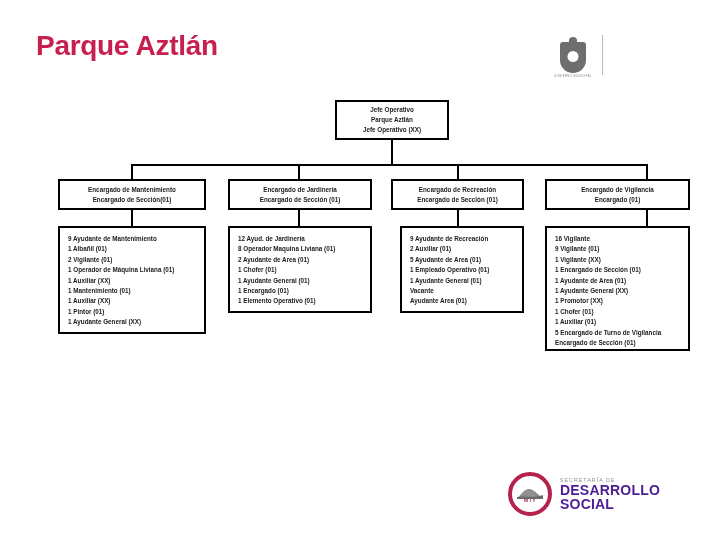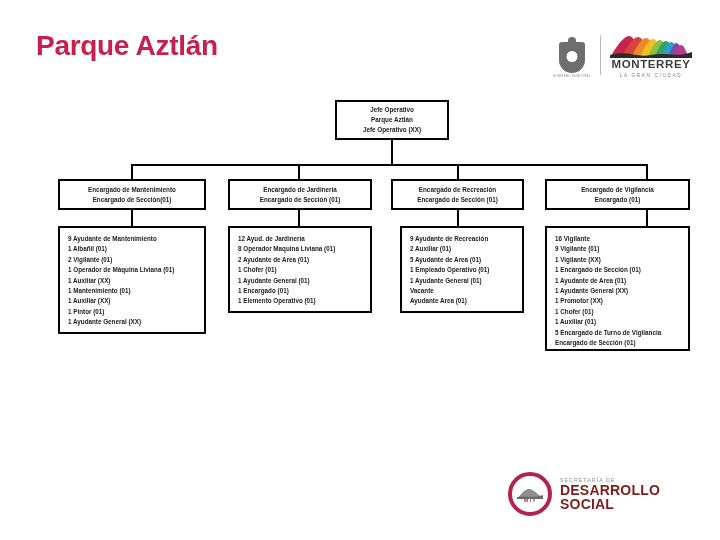--- a/index.html
+++ b/index.html
@@ -209,53 +209,35 @@
   .dss-sub {
     font-size: 5.2px;
     letter-spacing: 1.1px;
     color: #8d8d8d;
     text-transform: uppercase;
   }
   .dss-main {
     font-size: 14px;
     font-weight: bold;
     letter-spacing: 0.2px;
-    color: #7f1d1d;
+    color: #4c1d95;
     line-height: 14.5px;
   }
 </style>
 </head>
 <body>
 
 <div id="page-title">Parque Aztlán</div>
 
 <div id="mty-logo">
   <div class="crest">
     <div class="crest-shield"></div>
     <div class="crest-caption">GOBIERNO MUNICIPAL</div>
   </div>
   <div class="logo-divider"></div>
-  <div class="mty-right">
-    <div class="mty-mountains">
-      <svg width="84" height="26" viewBox="0 0 84 26" xmlns="http://www.w3.org/2000/svg">
-        <path d="M2 24 C10 10, 16 4, 20 4 C24 4, 27 10, 32 24 Z" fill="#c4254c"></path>
-        <path d="M13 24 C20 11, 25 5, 29 5 C33 5, 36 11, 41 24 Z" fill="#d9433f"></path>
-        <path d="M23 24 C29 12, 33 6, 37 6 C41 6, 44 12, 48 24 Z" fill="#e98a2b"></path>
-        <path d="M31 24 C37 12, 41 7, 44 7 C47 7, 50 12, 54 24 Z" fill="#f0c020"></path>
-        <path d="M39 24 C44 13, 48 8, 51 8 C54 8, 56 13, 60 24 Z" fill="#8cbf3f"></path>
-        <path d="M46 24 C51 13, 54 9, 57 9 C60 9, 62 13, 65 24 Z" fill="#2fa36b"></path>
-        <path d="M53 24 C57 14, 60 10, 62 10 C65 10, 67 14, 70 24 Z" fill="#2a9fd6"></path>
-        <path d="M59 24 C63 15, 65 11, 67 11 C70 11, 72 15, 75 24 Z" fill="#7b4fa0"></path>
-        <path d="M65 24 C68 16, 70 13, 72 13 C74 13, 76 16, 79 24 Z" fill="#b8398f"></path>
-        <path d="M1 23 C18 18, 28 26, 42 23 C56 20, 68 26, 83 20 L83 26 L1 26 Z" fill="#2b2b2b"></path>
-      </svg>
-    </div>
-    <div class="mty-wordmark">MONTERREY</div>
-    <div class="mty-tagline">LA GRAN CIUDAD</div>
-  </div>
 </div>
 
 <div id="org-chart">
 
   <div class="node node-head" style="left:335px; top:100px; width:114px; height:40px;">
     <div class="line">Jefe Operativo</div>
     <div class="line">Parque Aztlán</div>
     <div class="line">Jefe Operativo (XX)</div>
   </div>
 

